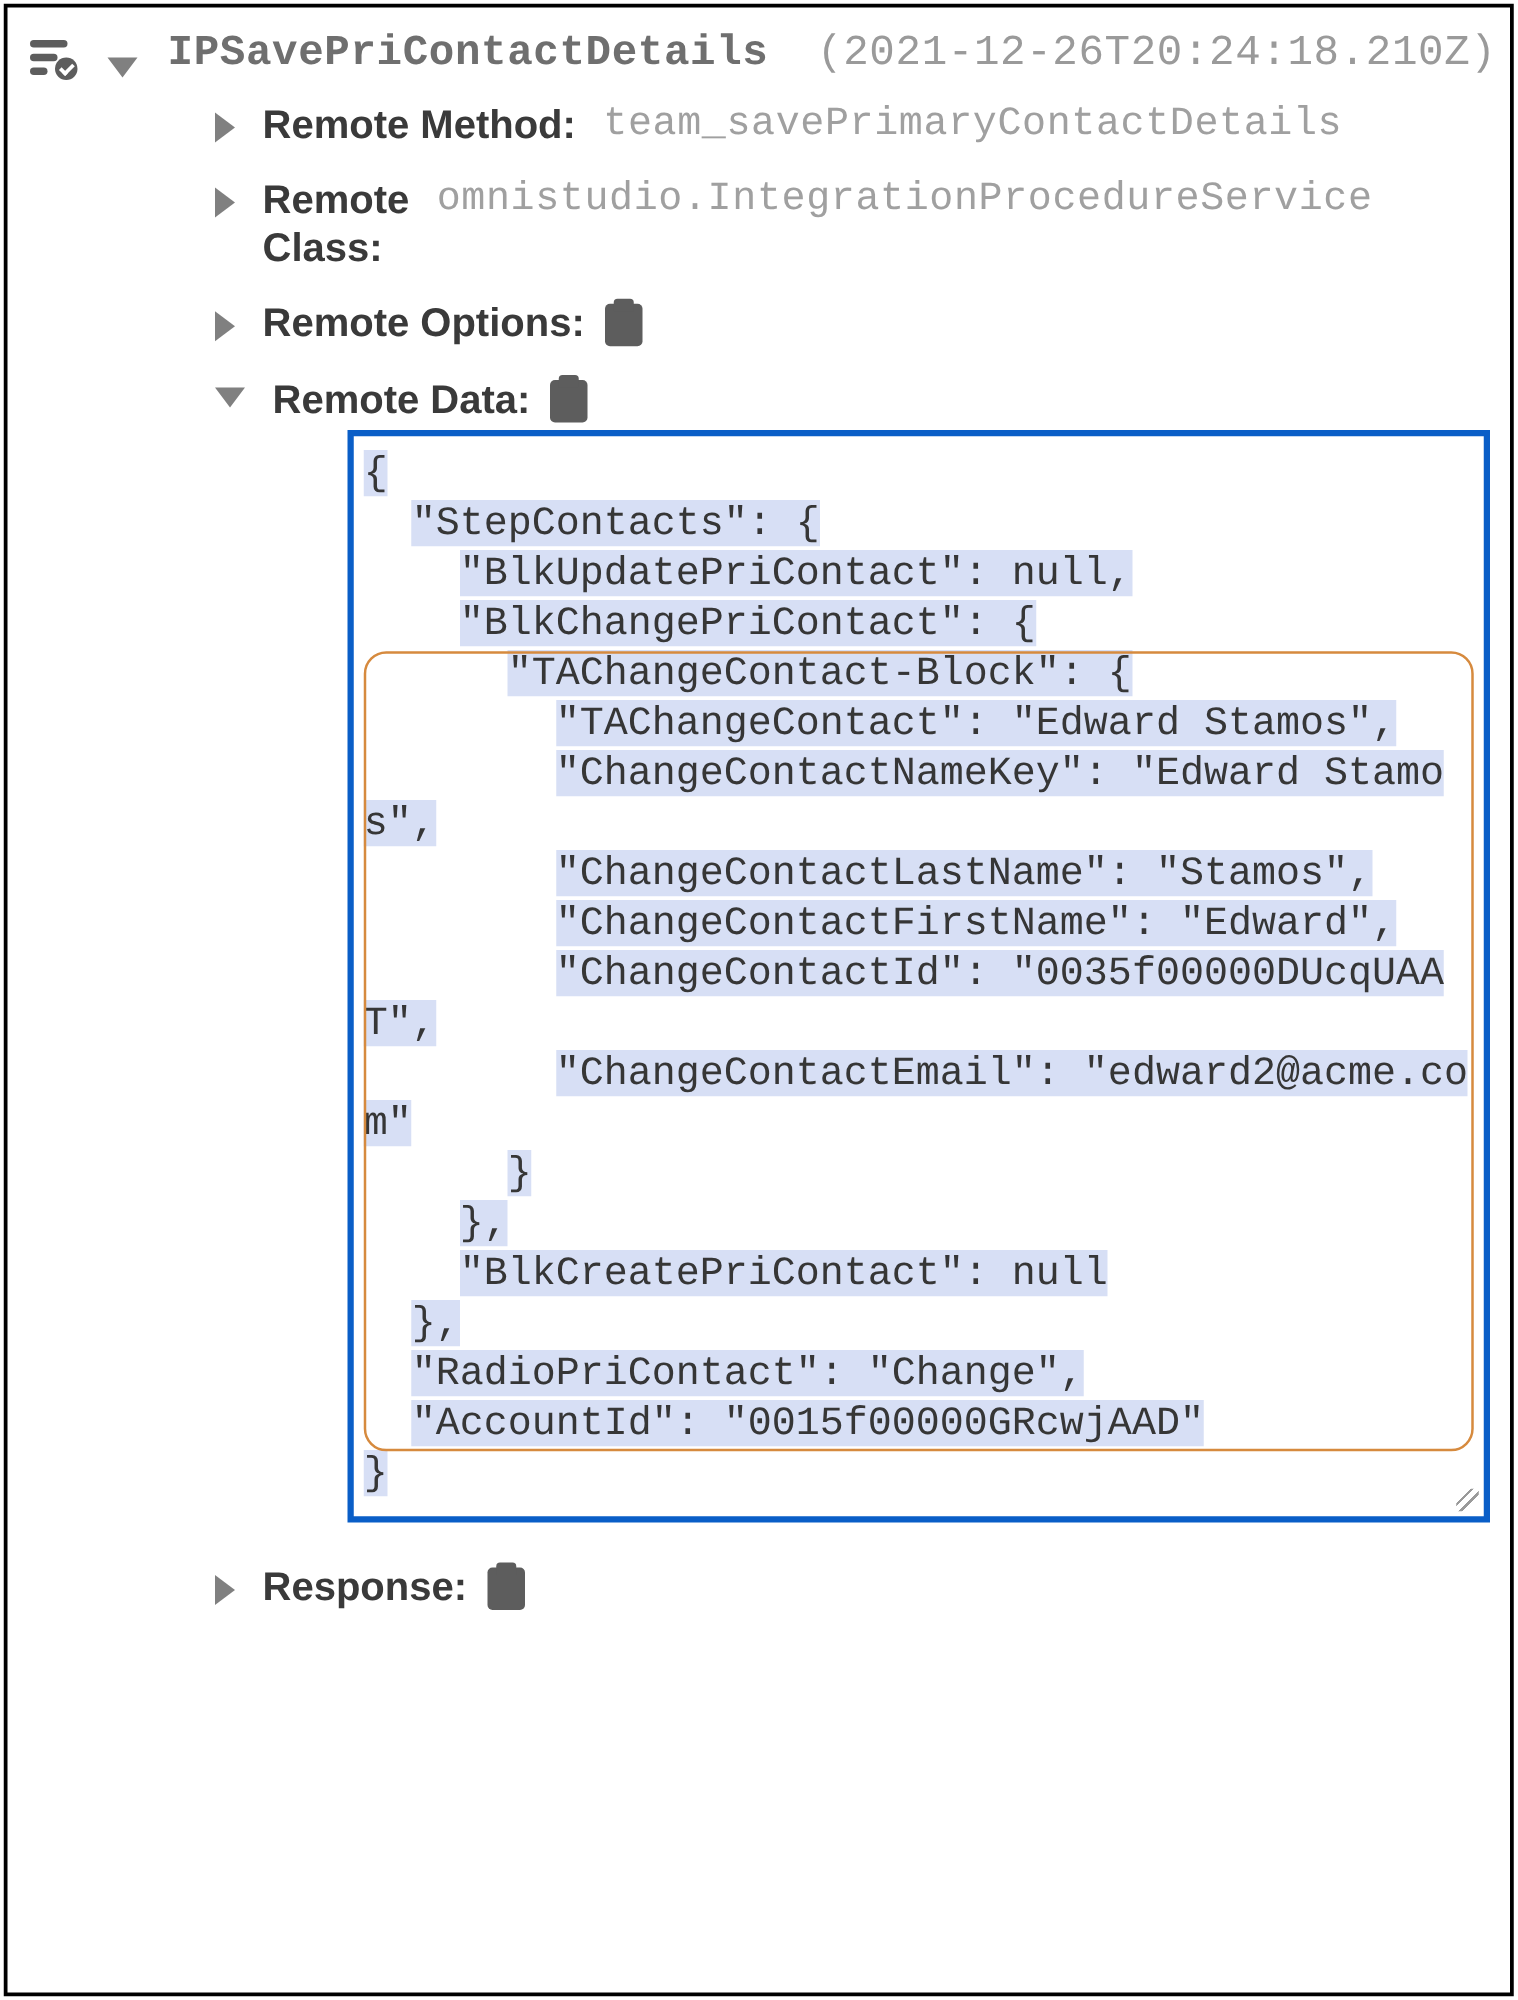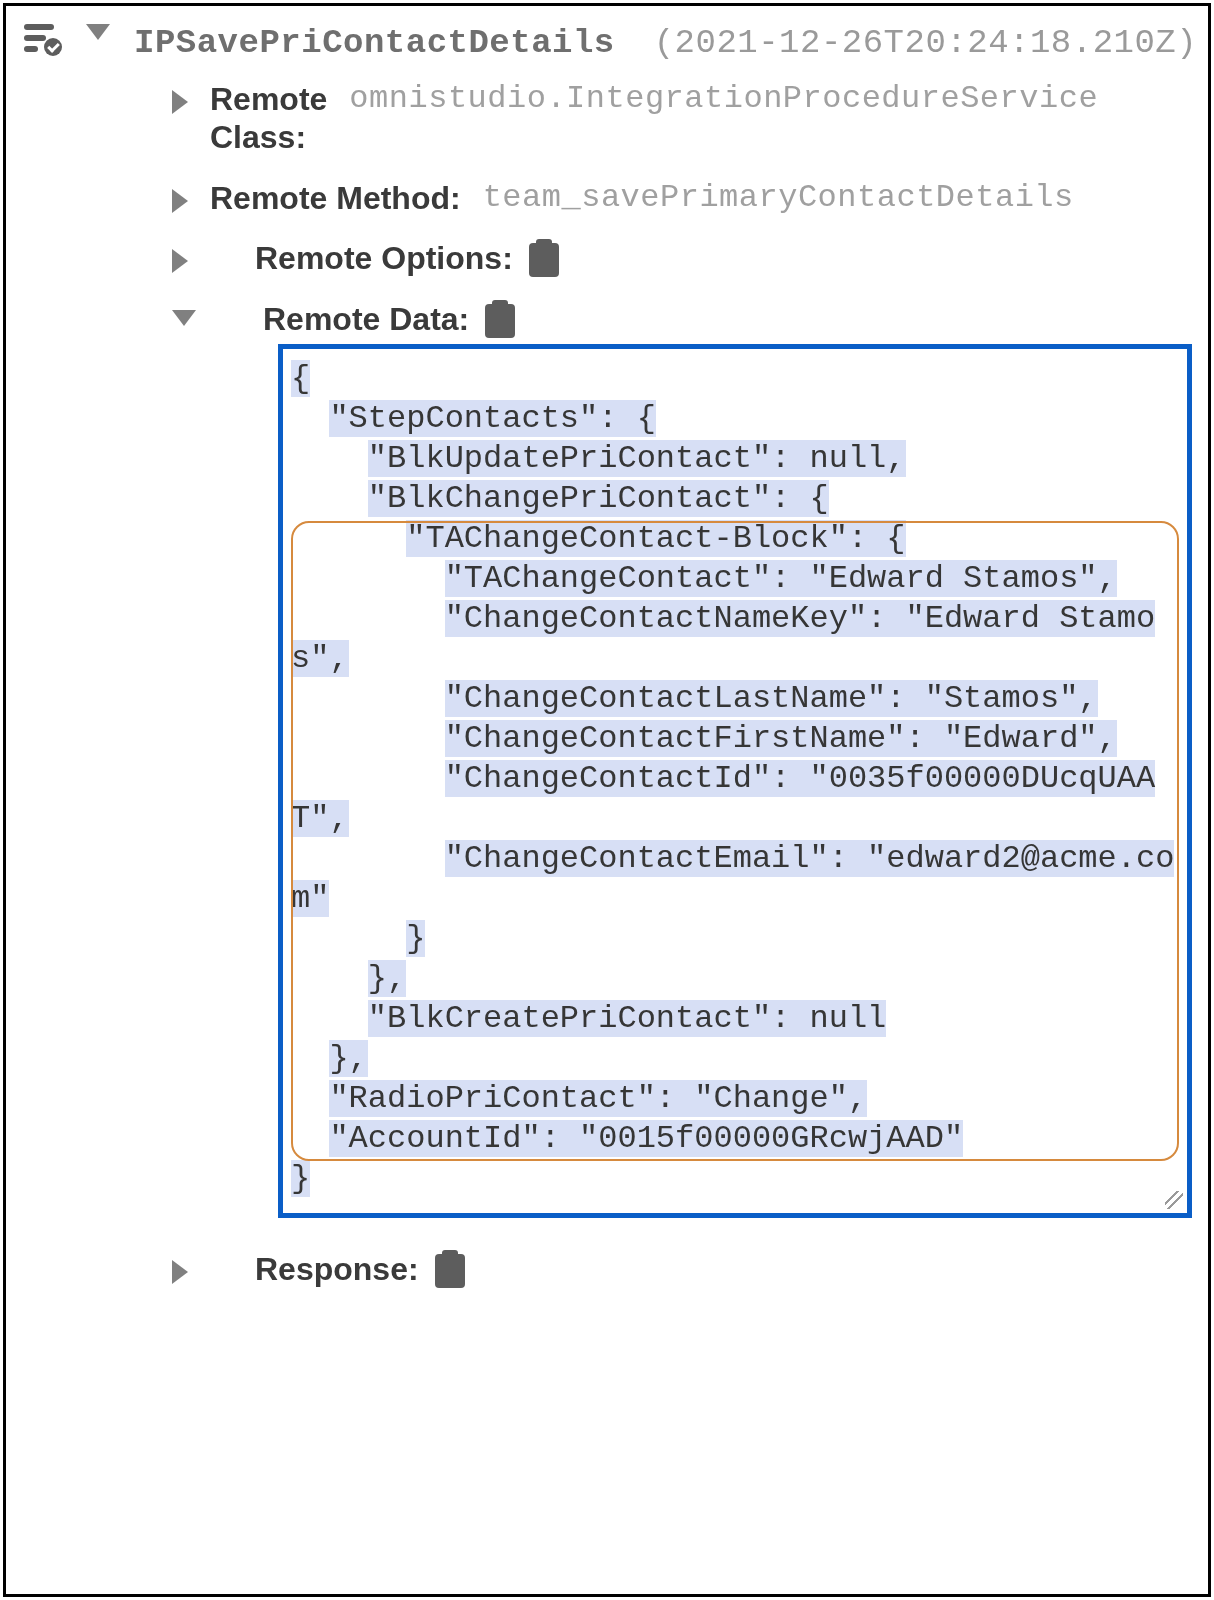--- a/index.html
+++ b/index.html
@@ -23,21 +23,21 @@
     border: 3px solid #000;
     padding: 18px 16px 26px 18px;
     min-height: 1594px;
     width: 1208px;
     margin: 3px;
   }
 
   
   .hdr {
     display: flex;
-    align-items: flex-start;
+    align-items: flex-end;
     gap: 24px;
     margin-bottom: 18px;
   }
   .ico {
     width: 38px;
     height: 30px;
     position: relative;
     flex: 0 0 38px;
   }
   .ico .bar { position:absolute; left:0; height:6px; background:#5d5d5d; border-radius:3px; }
@@ -97,21 +97,21 @@
   .prow .tri-right,
   .prow .tri-toggle { margin-top: 10px; }
   .plabel {
     font-weight: 700;
     font-size: 32px;
     color: #3a3a3a;
     line-height: 1.2;
     min-width: 0;
   }
   .plabel .br { display:block; }
-  .plabel-row { display:flex; align-items:center; gap:16px;margin-left:45px; }
+  .plabel-row { display:flex; align-items:center; gap:16px; }
   .pval {
     font-family: var(--mono);
     font-size: 32px;
     color: #a0a0a0;
     letter-spacing: 0.5px;
     white-space: nowrap;
     overflow: hidden;
   }
 
   .clipboard {
@@ -176,31 +176,31 @@
     <span class="title">
       <span>IPSavePriContactDetails</span>
       <span class="timestamp">(2021-12-26T20:24:18.210Z)</span>
     </span>
   </div>
 
   <div class="props">
 
     <div class="prow">
       <span class="tri-right"></span>
+      <span class="plabel">Remote Method:</span>
+      <span class="pval">team_savePrimaryContactDetails</span>
+    </div>
+
+    <div class="prow">
+      <span class="tri-right"></span>
       <span class="plabel">
         <span class="br">Remote</span>
           <span class="br">Class:</span>
       </span>
       <span class="pval">omnistudio.IntegrationProcedureService</span>
-    </div>
-
-    <div class="prow">
-      <span class="tri-right"></span>
-      <span class="plabel">Remote Method:</span>
-      <span class="pval">team_savePrimaryContactDetails</span>
     </div>
 
     <div class="prow">
       <span class="tri-right"></span>
       <div class="plabel-row">
         <span class="plabel">Remote Options:</span>
         <span class="clipboard"></span>
       </div>
     </div>
 

